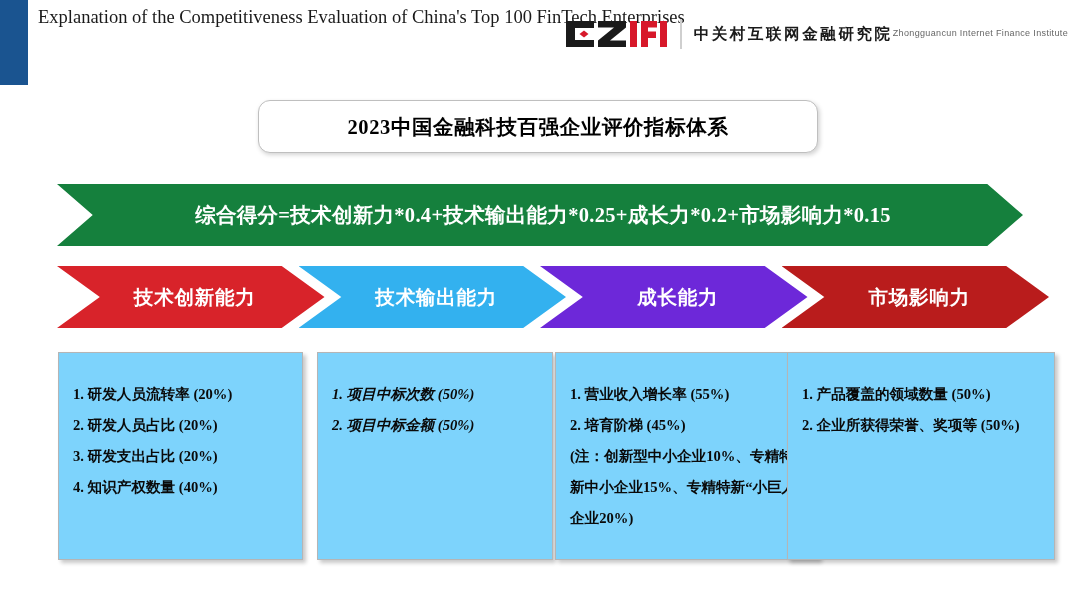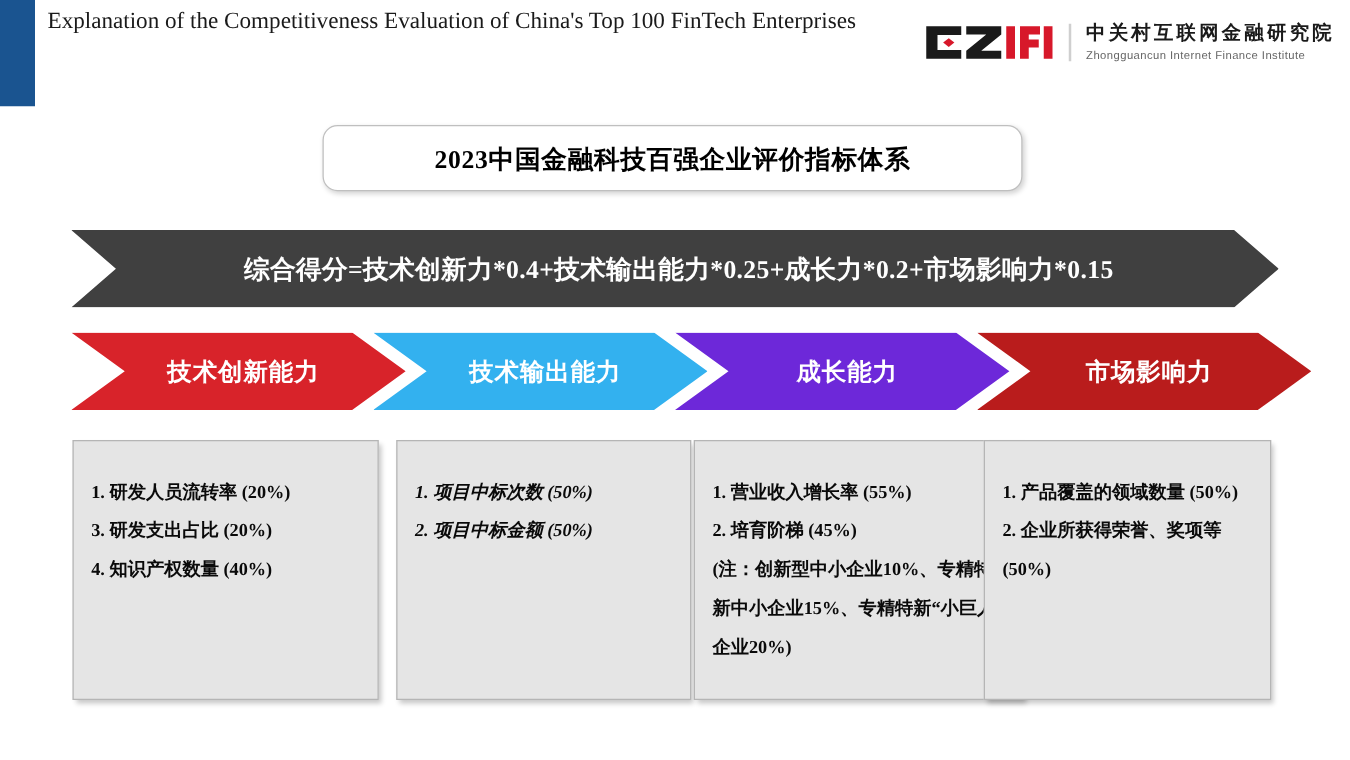--- a/index.html
+++ b/index.html
@@ -71,21 +71,21 @@
     height: 30px;
   }
   #logo-divider {
     width: 2px;
     height: 30px;
     background: #cfcfcf;
     margin: 0 12px;
   }
   #logo-text {
     display: flex;
-    flex-direction: column;
+    flex-direction: row;
     justify-content: center;
   }
   #logo-cn {
     font-family: "Liberation Sans", "DejaVu Sans", sans-serif;
     font-weight: 700;
     font-size: 15.5px;
     line-height: 18px;
     letter-spacing: 2.6px;
     color: #1a1a1a;
     white-space: nowrap;
@@ -177,21 +177,21 @@
     white-space: nowrap;
     padding-left: 8px;
   }
 
   
   .card {
     position: absolute;
     top: 352px;
     height: 208px;
     box-sizing: border-box;
-    background: #e5e5e5;
+    background: #7dd3fc;
     border: 1px solid #b5b5b5;
     box-shadow: 2.5px 3px 4px rgba(0,0,0,0.22);
     padding: 26px 12px 10px 14px;
   }
   .card-line {
     font-family: "Liberation Serif", "DejaVu Serif", serif;
     font-weight: 700;
     font-size: 14.6px;
     line-height: 31px;
     color: #0a0a0a;
@@ -234,52 +234,53 @@
       <div id="logo-cn">中关村互联网金融研究院</div>
       <div id="logo-en">Zhongguancun Internet Finance Institute</div>
     </div>
   </div>
 </div>
 
 <div id="system-title-box">
   <span id="system-title-text">2023中国金融科技百强企业评价指标体系</span>
 </div>
 
-<div id="formula-banner" style="background: #404040;">
+<div id="formula-banner" style="background: #15803d;">
   <span id="formula-text">综合得分=技术创新力*0.4+技术输出能力*0.25+成长力*0.2+市场影响力*0.15</span>
 </div>
 
 <div id="chevron-row">
   <div class="chevron" style="left: 0px; width: 267.5px; background: rgb(216, 35, 42); z-index: 4;">
     <span class="chevron-label">技术创新能力</span>
   </div>
   <div class="chevron" style="left: 241.5px; width: 267.5px; background: rgb(51, 177, 239); z-index: 3;">
     <span class="chevron-label">技术输出能力</span>
   </div>
   <div class="chevron" style="left: 483px; width: 267.5px; background: #6d28d9; z-index: 2;">
     <span class="chevron-label">成长能力</span>
   </div>
   <div class="chevron" style="left: 724.5px; width: 267.5px; background: #b91c1c; z-index: 1;">
     <span class="chevron-label">市场影响力</span>
   </div>
 </div>
 
 <div class="card" style="left: 58px; width: 245px;">
   <div class="card-line">1. 研发人员流转率 (20%)</div>
+  <div class="card-line">2. 研发人员占比 (20%)</div>
   <div class="card-line">3. 研发支出占比 (20%)</div>
   <div class="card-line">4. 知识产权数量 (40%)</div>
 </div>
 
 <div class="card" style="left: 317px; width: 236px; font-style: italic;">
   <div class="card-line">1. 项目中标次数 (50%)</div>
   <div class="card-line">2. 项目中标金额 (50%)</div>
 </div>
 
 <div class="card" style="left: 555px; width: 264px;">
   <div class="card-line">1. 营业收入增长率 (55%)</div>
   <div class="card-line">2. 培育阶梯 (45%)</div>
   <div class="card-line wrap">(注：创新型中小企业10%、专精特新中小企业15%、专精特新“小巨人”企业20%)</div>
 </div>
 
-<div class="card" style="left: 787px; width: 230px;">
+<div class="card" style="left: 787px; width: 268px;">
   <div class="card-line">1. 产品覆盖的领域数量 (50%)</div>
   <div class="card-line wrap">2. 企业所获得荣誉、奖项等 (50%)</div>
 </div>
 
 </body></html>

